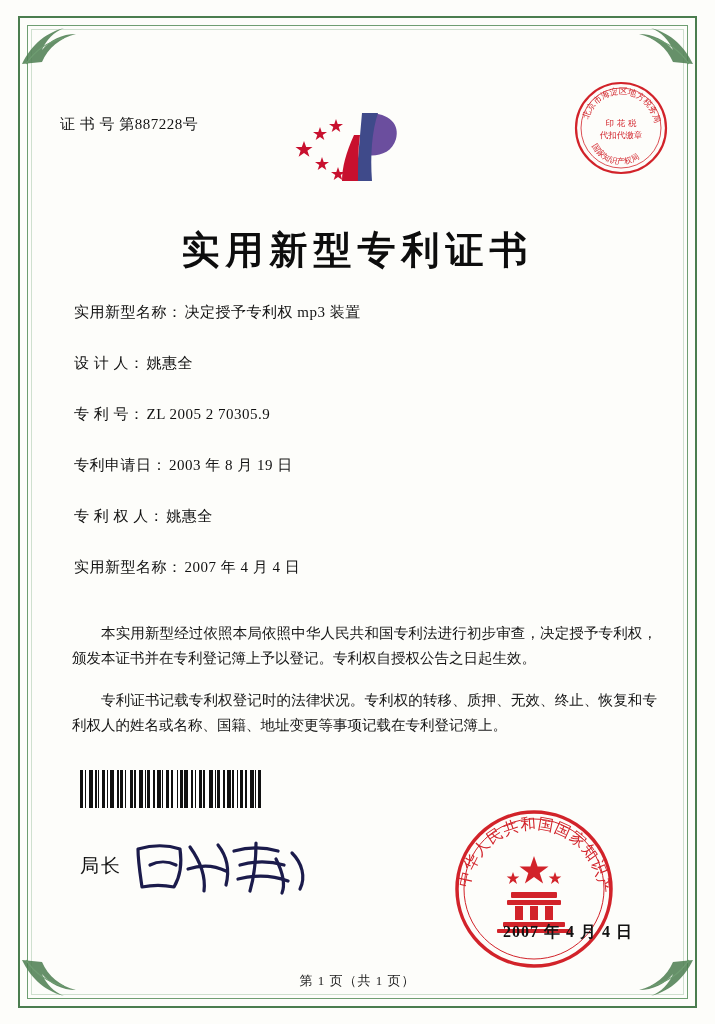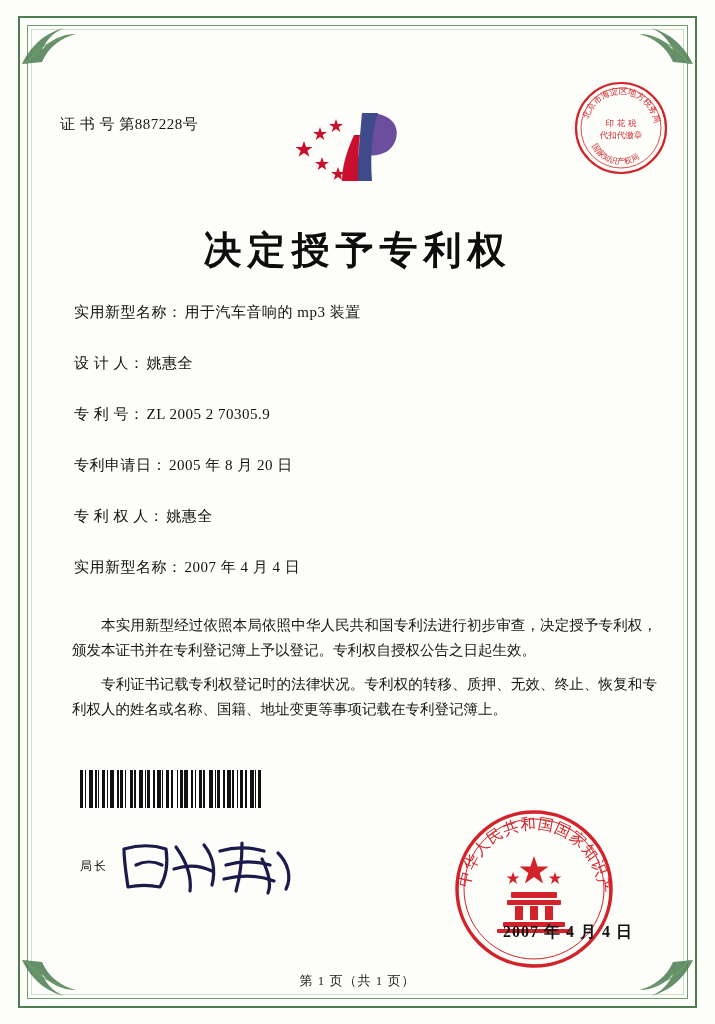--- a/index.html
+++ b/index.html
@@ -140,21 +140,21 @@
     position: absolute;
     left: 20px;
     right: 6px;
     top: 545px;
     font-size: 14.5px;
     line-height: 1.75;
     text-align: justify;
     color: #141414;
   }
   .body-text p {
-    margin: 8px 0 2px 0;
+    margin: 16px 0 2px 0;
     text-indent: 2em;
   }
 
   
   .barcode {
     position: absolute;
     left: 28px;
     top: 710px;
     width: 260px;
     height: 38px;
@@ -169,21 +169,21 @@
 
   
   .signature-row {
     position: absolute;
     left: 28px;
     top: 775px;
     display: flex;
     align-items: center;
   }
   .sig-label {
-    font-size: 12px;
+    font-size: 19px;
     letter-spacing: 2px;
     margin-right: 8px;
     color: #111;
   }
   .sig-mark {
     width: 185px;
     height: 62px;
   }
 
   
@@ -281,38 +281,38 @@
         </text>
         <path id="botArc" d="M 16 52 A 32 32 0 0 0 80 52" fill="none"></path>
         <text font-family="DejaVu Serif, serif" font-size="8" fill="#d2232a">
           <textPath href="#botArc" startOffset="14%">国家知识产权局</textPath>
         </text>
         <text x="48" y="46" text-anchor="middle" font-family="DejaVu Serif, serif" font-size="8.5" fill="#d2232a">印 花 税</text>
         <text x="48" y="58" text-anchor="middle" font-family="DejaVu Serif, serif" font-size="8.5" fill="#d2232a">代扣代缴章</text>
       </svg>
     </div>
 
-    <div class="main-title">决定授予专利权</div>
+    <div class="main-title">实用新型专利证书</div>
 
     <div class="fields">
       <div class="field-row">
         <span class="field-label">实用新型名称：</span>
-        <span class="field-value">用于汽车音响的 mp3 装置</span>
+        <span class="field-value">决定授予专利权 mp3 装置</span>
       </div>
       <div class="field-row">
         <span class="field-label">设  计  人：</span>
         <span class="field-value">姚惠全</span>
       </div>
       <div class="field-row">
         <span class="field-label">专  利  号：</span>
         <span class="field-value">ZL 2005 2 70305.9</span>
       </div>
       <div class="field-row">
         <span class="field-label">专利申请日：</span>
-        <span class="field-value">2005 年 8 月 20 日</span>
+        <span class="field-value">2003 年 8 月 19 日</span>
       </div>
       <div class="field-row">
         <span class="field-label">专 利 权 人：</span>
         <span class="field-value">姚惠全</span>
       </div>
       <div class="field-row">
         <span class="field-label">实用新型名称：</span>
         <span class="field-value">2007 年 4 月 4 日</span>
       </div>
     </div>

